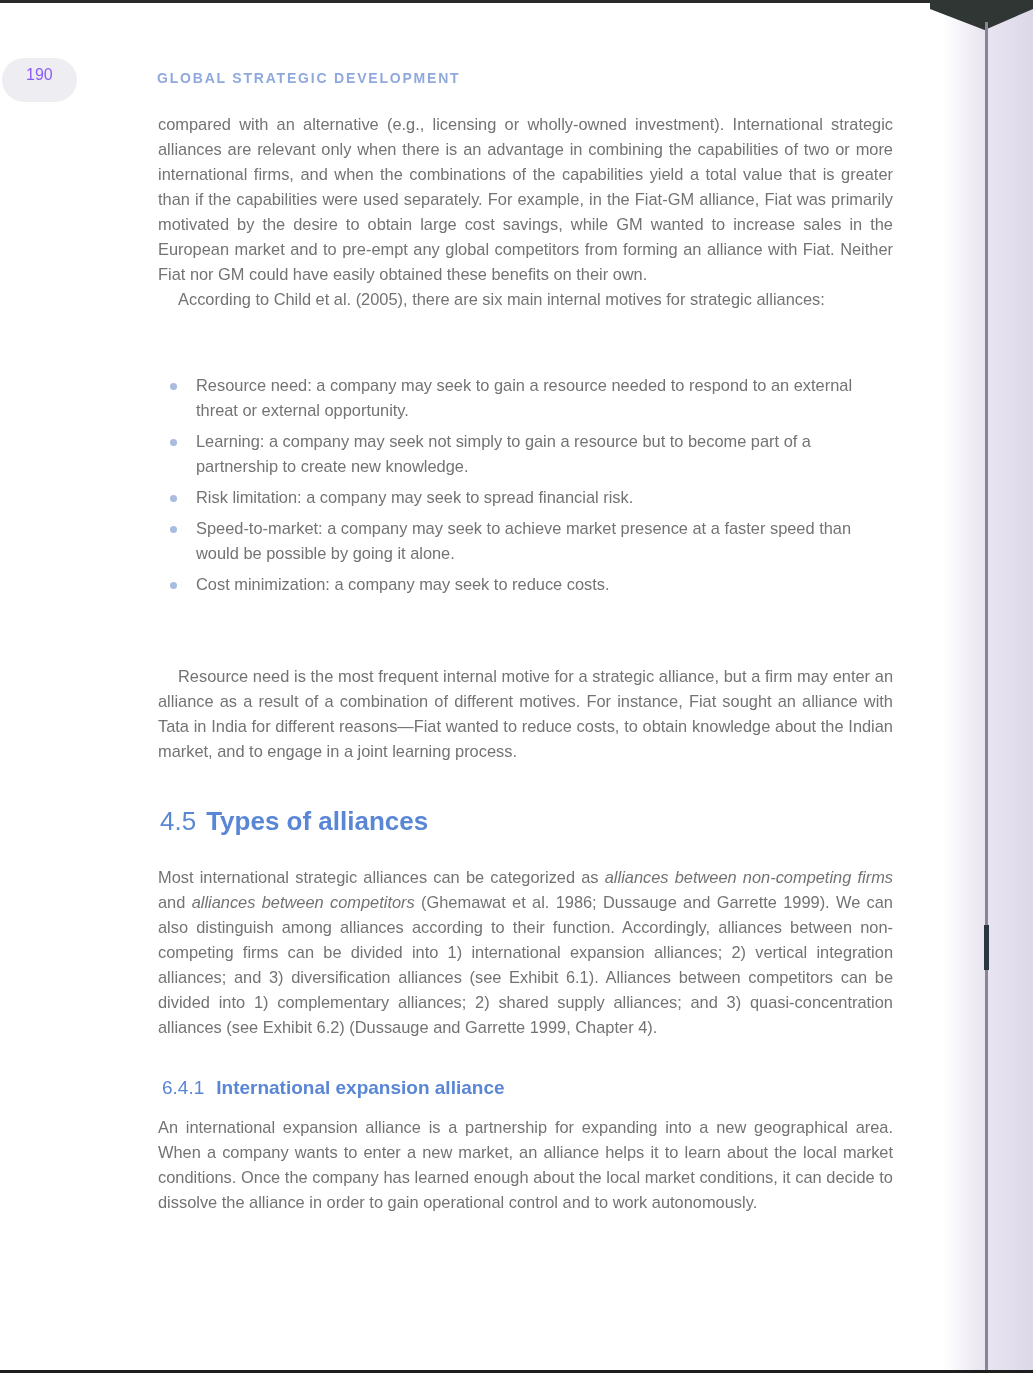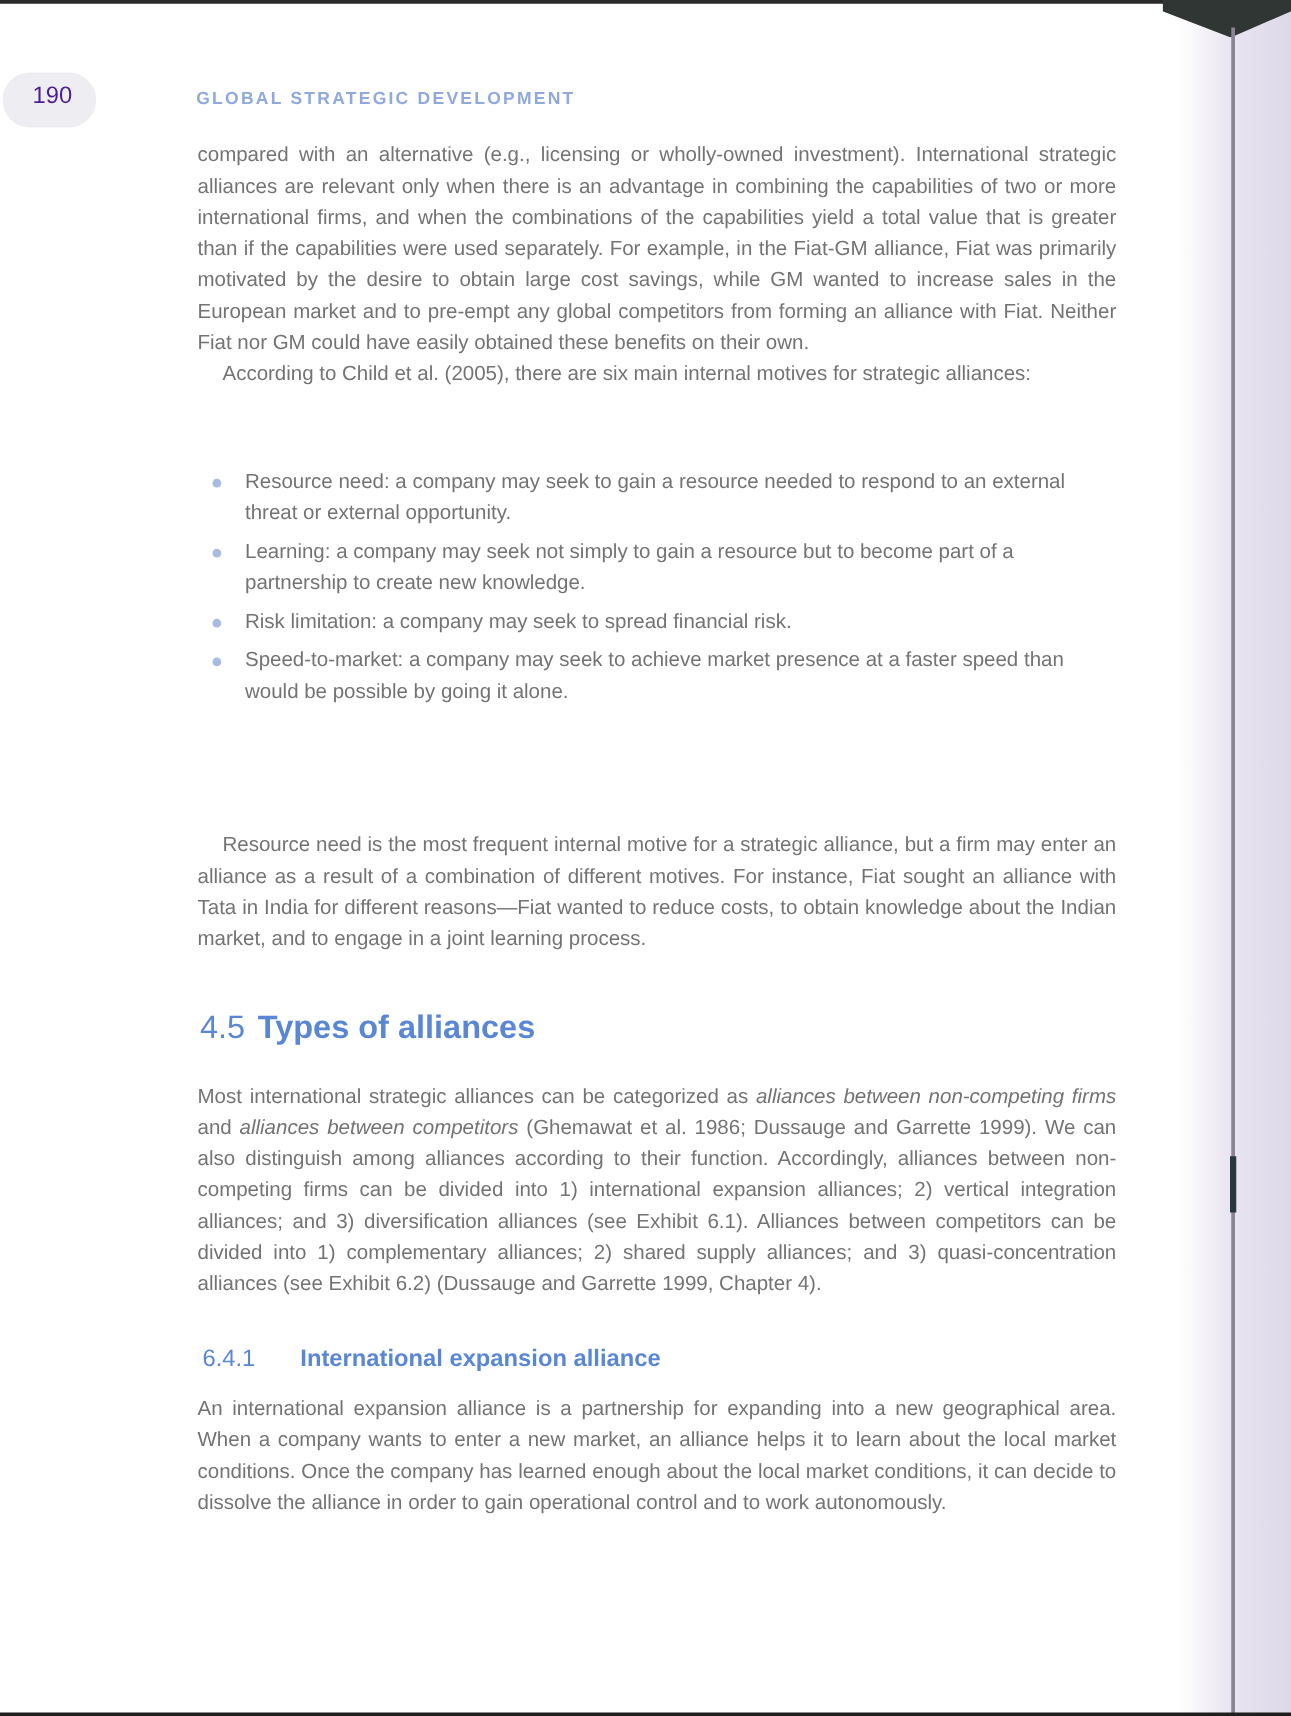--- a/index.html
+++ b/index.html
@@ -19,21 +19,21 @@
   .spine-mark { position: absolute; top: 925px; left: 984px; width: 5px; height: 45px; background: #2b3740; }
   .spine-cap {
     position: absolute; top: 0; left: 930px; width: 103px; height: 30px; background: #2f3633;
     clip-path: polygon(0 0, 100% 0, 100% 30%, 53% 100%, 0 30%);
   }
   .page-num-bg {
     position: absolute; left: 2px; top: 58px; width: 75px; height: 44px;
     border-radius: 22px; background: #eeeef2;
   }
   .page-num {
-    position: absolute; left: 26px; top: 66px; font-size: 19px; color: #4c1d95;
+    position: absolute; left: 26px; top: 66px; font-size: 16px; color: #8b5cf6;
   }
   .running-head {
     position: absolute; left: 157px; top: 70px; font-size: 14px; font-weight: bold;
     letter-spacing: 1.8px; color: #8fa9dc;
   }
   .text {
     position: absolute; left: 158px; width: 735px; font-size: 16.4px; line-height: 25px;
     text-align: justify; color: #737373;
   }
   .p { margin: 0; }
@@ -47,21 +47,21 @@
     background: #a9bbe0;
   }
   .h2 {
     position: absolute; left: 160px; top: 806px; font-size: 26px; color: #5a86d6;
   }
   .h2 .num { font-weight: normal; margin-right: 10px; }
   .h2 .title { font-weight: bold; }
   .h3 {
     position: absolute; left: 162px; top: 1077px; font-size: 19px; color: #5a86d6;
   }
-  .h3 .num { font-weight: normal; margin-right: 24px; }
+  .h3 .num { font-weight: normal; margin-right: 0; }
   .h3 .title { font-weight: bold; margin-left: 12px; }
   em { font-style: italic; }
 </style>
 </head>
 <body>
 
 <div class="top-edge"></div>
 <div class="spine-shade"></div>
 <div class="spine-cap"></div>
 <div class="spine-line"></div>
@@ -76,20 +76,21 @@
   <p class="p">compared with an alternative (e.g., licensing or wholly-owned investment). International strategic alliances are relevant only when there is an advantage in combining the capabilities of two or more international firms, and when the combinations of the capabilities yield a total value that is greater than if the capabilities were used separately. For example, in the Fiat-GM alliance, Fiat was primarily motivated by the desire to obtain large cost savings, while GM wanted to increase sales in the European market and to pre-empt any global competitors from forming an alliance with Fiat. Neither Fiat nor GM could have easily obtained these benefits on their own.</p>
   <p class="p indent">According to Child et al. (2005), there are six main internal motives for strategic alliances:</p>
 </div>
 
 <div class="text" style="top:361px;">
   <ul class="bullets">
     <li><span class="dot"></span><span>Resource need: a company may seek to gain a resource needed to respond to an external threat or external opportunity.</span></li>
     <li><span class="dot"></span><span>Learning: a company may seek not simply to gain a resource but to become part of a partnership to create new knowledge.</span></li>
     <li><span class="dot"></span><span>Risk limitation: a company may seek to spread financial risk.</span></li>
     <li><span class="dot"></span><span>Speed-to-market: a company may seek to achieve market presence at a faster speed than would be possible by going it alone.</span></li>
+    <li><span class="dot"></span><span>Cost minimization: a company may seek to reduce costs.</span></li>
   </ul>
 </div>
 
 <div class="text" style="top:664px;">
   <p class="p indent">Resource need is the most frequent internal motive for a strategic alliance, but a firm may enter an alliance as a result of a combination of different motives. For instance, Fiat sought an alliance with Tata in India for different reasons—Fiat wanted to reduce costs, to obtain knowledge about the Indian market, and to engage in a joint learning process.</p>
 </div>
 
 <div class="h2">
   <span class="num">4.5</span><span class="title">Types of alliances</span>
 </div>

